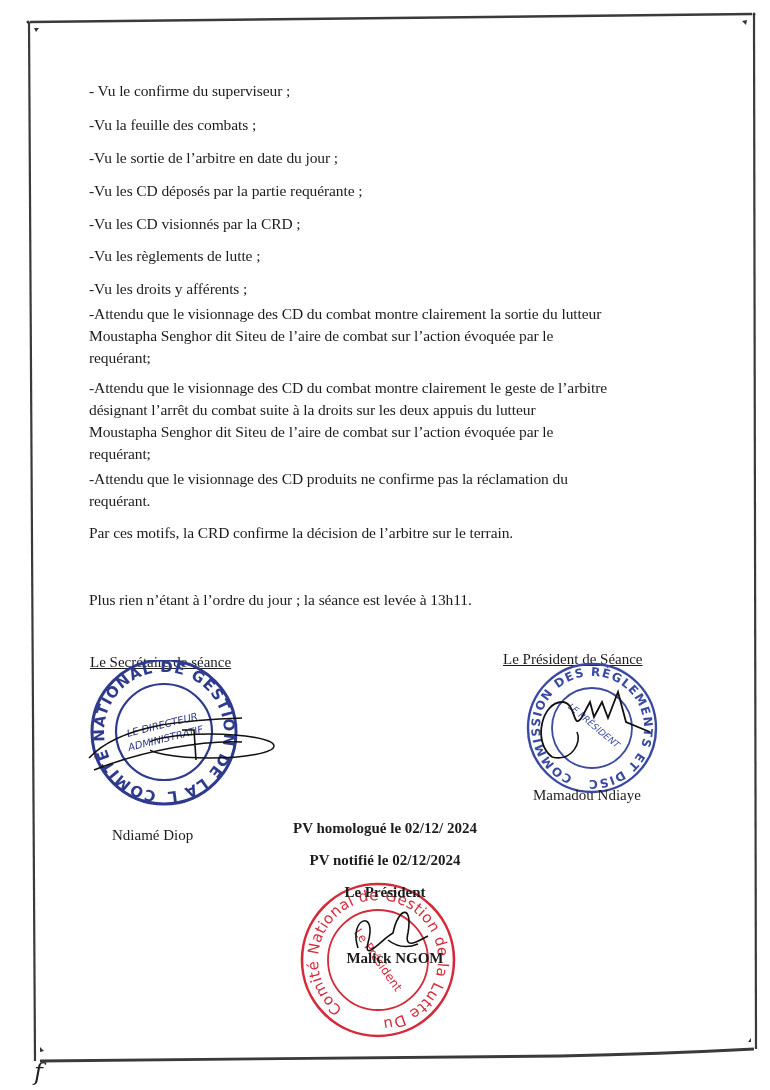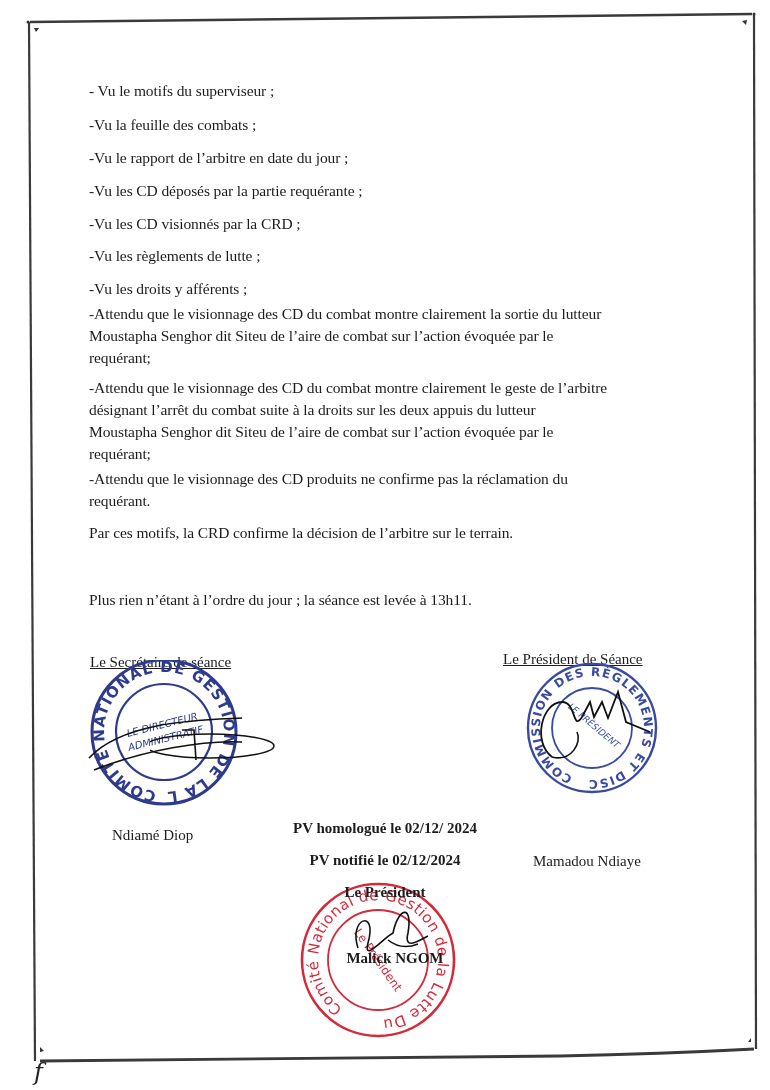--- a/index.html
+++ b/index.html
@@ -27,23 +27,23 @@
   <path d="M40 1061 L 560 1056 Q 660 1054 754 1049" stroke="#3a3a3a" stroke-width="2.8" fill="none"></path>
   <path d="M34 28 l5 0 l-3 4 z" fill="#333"></path>
   <path d="M747 20 l-5 1 l4 4 z" fill="#333"></path>
   <path d="M40 1052 l0 -5 l4 4 z" fill="#333"></path>
   <path d="M748 1042 l3 0 l0 -4 z" fill="#333"></path>
   <circle cx="28" cy="22" r="1.5" fill="#333"></circle>
   <circle cx="754" cy="14" r="1.5" fill="#333"></circle>
 </svg>
 
 <div class="content">
-  <div class="line" style="top:80px">- Vu le motifs du superviseur ;</div>
+  <div class="line" style="top:80px">- Vu le confirme du superviseur ;</div>
   <div class="line" style="top:114px">-Vu la feuille des combats ;</div>
-  <div class="line" style="top:147px">-Vu le rapport de l’arbitre en date du jour ;</div>
+  <div class="line" style="top:147px">-Vu le sortie de l’arbitre en date du jour ;</div>
   <div class="line" style="top:180px">-Vu les CD déposés par la partie requérante ;</div>
   <div class="line" style="top:213px">-Vu les CD visionnés par la CRD ;</div>
   <div class="line" style="top:245px">-Vu les règlements de lutte ;</div>
   <div class="line" style="top:278px">-Vu les droits y afférents ;</div>
 
   <div>
     <div class="line" style="top:303px">-Attendu que le visionnage des CD du combat montre clairement la sortie du lutteur</div>
     <div class="line" style="top:325px">Moustapha Senghor dit Siteu de l’aire de combat sur l’action évoquée par le</div>
     <div class="line" style="top:347px">requérant;</div>
   </div>
@@ -98,21 +98,21 @@
     <circle cx="70" cy="66" r="40" fill="none" stroke="#3a4aa0" stroke-width="1.8"></circle>
     <text font-family="DejaVu Sans, sans-serif" font-weight="bold" font-size="12" fill="#3a4aa0" letter-spacing="1.2">
       <textPath href="#ringB" startOffset="6%">COMMISSION DES RÈGLEMENTS ET DISCIPLINE -</textPath>
     </text>
     <g transform="rotate(40 70 66)" font-family="DejaVu Sans, sans-serif" font-size="9" fill="#3a4aa0" font-style="italic">
       <text x="70" y="66" text-anchor="middle">LE PRÉSIDENT</text>
     </g>
     <path d="M30 95 C 10 80, 20 40, 40 40 C 55 40, 50 70, 60 55 L 68 40 L 72 55 L 80 40 L 86 56 L 96 30 L 104 60 L 128 70" stroke="#111" stroke-width="1.8" fill="none"></path>
     <path d="M30 95 C 50 100, 60 80, 55 70" stroke="#111" stroke-width="1.6" fill="none"></path>
   </svg>
-  <div class="sig-name bold" style="left:533px; top:811px;">Mamadou Ndiaye</div>
+  <div class="sig-name bold" style="left:533px; top:745px;">Mamadou Ndiaye</div>
 </div>
 
 <div>
   <div class="center-text" style="top:820px;">PV homologué le 02/12/ 2024</div>
   <div class="center-text" style="top:852px;">PV notifié le 02/12/2024</div>
   <svg class="stamp" style="left:298px; top:878px;" width="160" height="162" viewBox="0 0 160 162">
     <defs>
       <path id="ringC" d="M80 142 A60 60 0 1 1 80.1 142"></path>
     </defs>
     <circle cx="80" cy="82" r="76" fill="none" stroke="#d42a3a" stroke-width="2.6"></circle>

